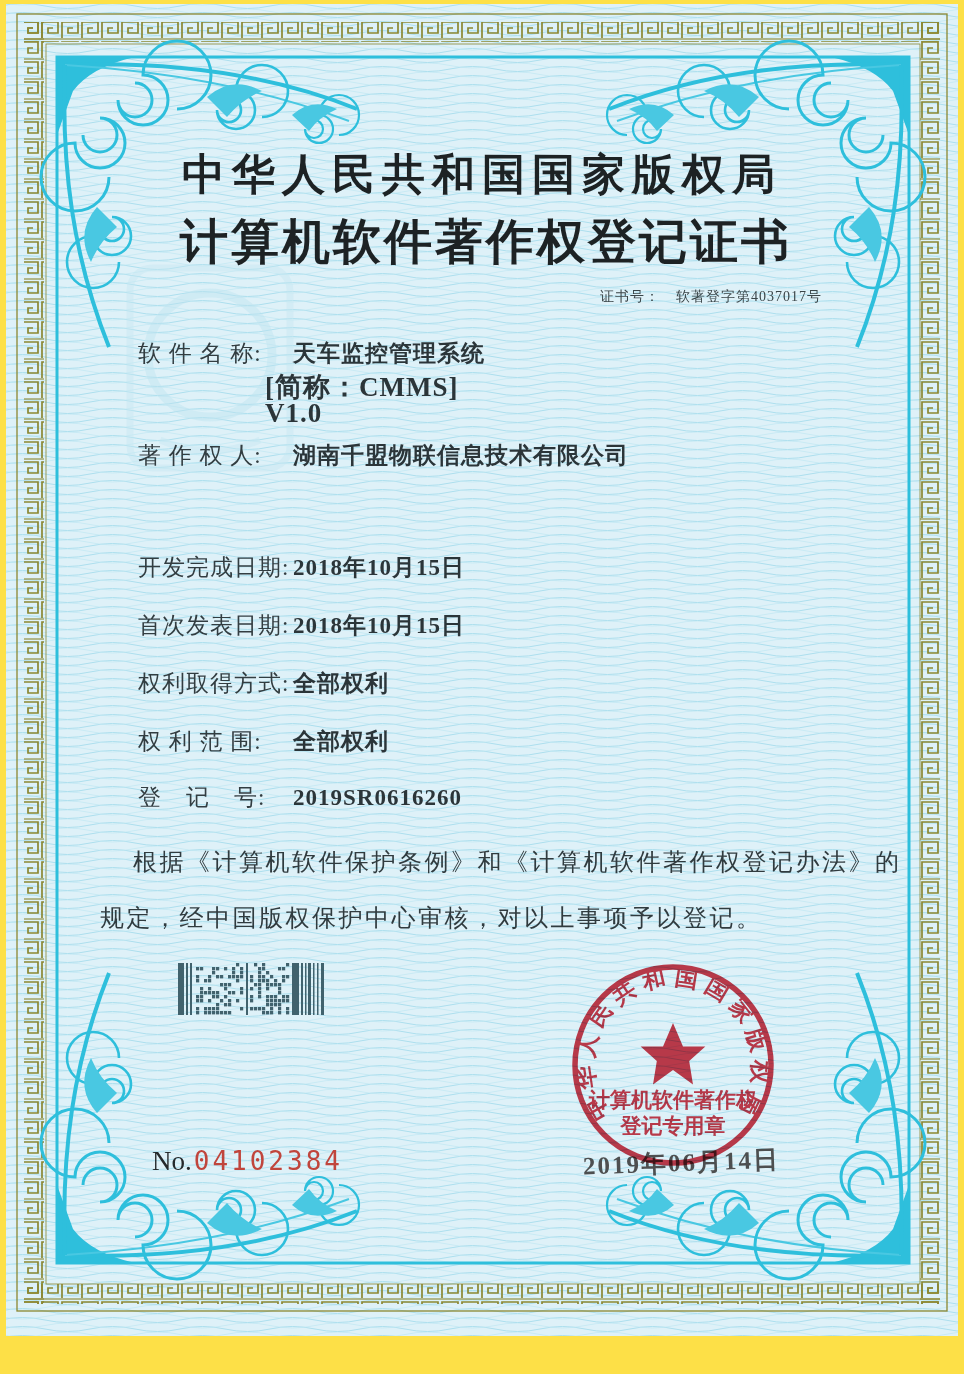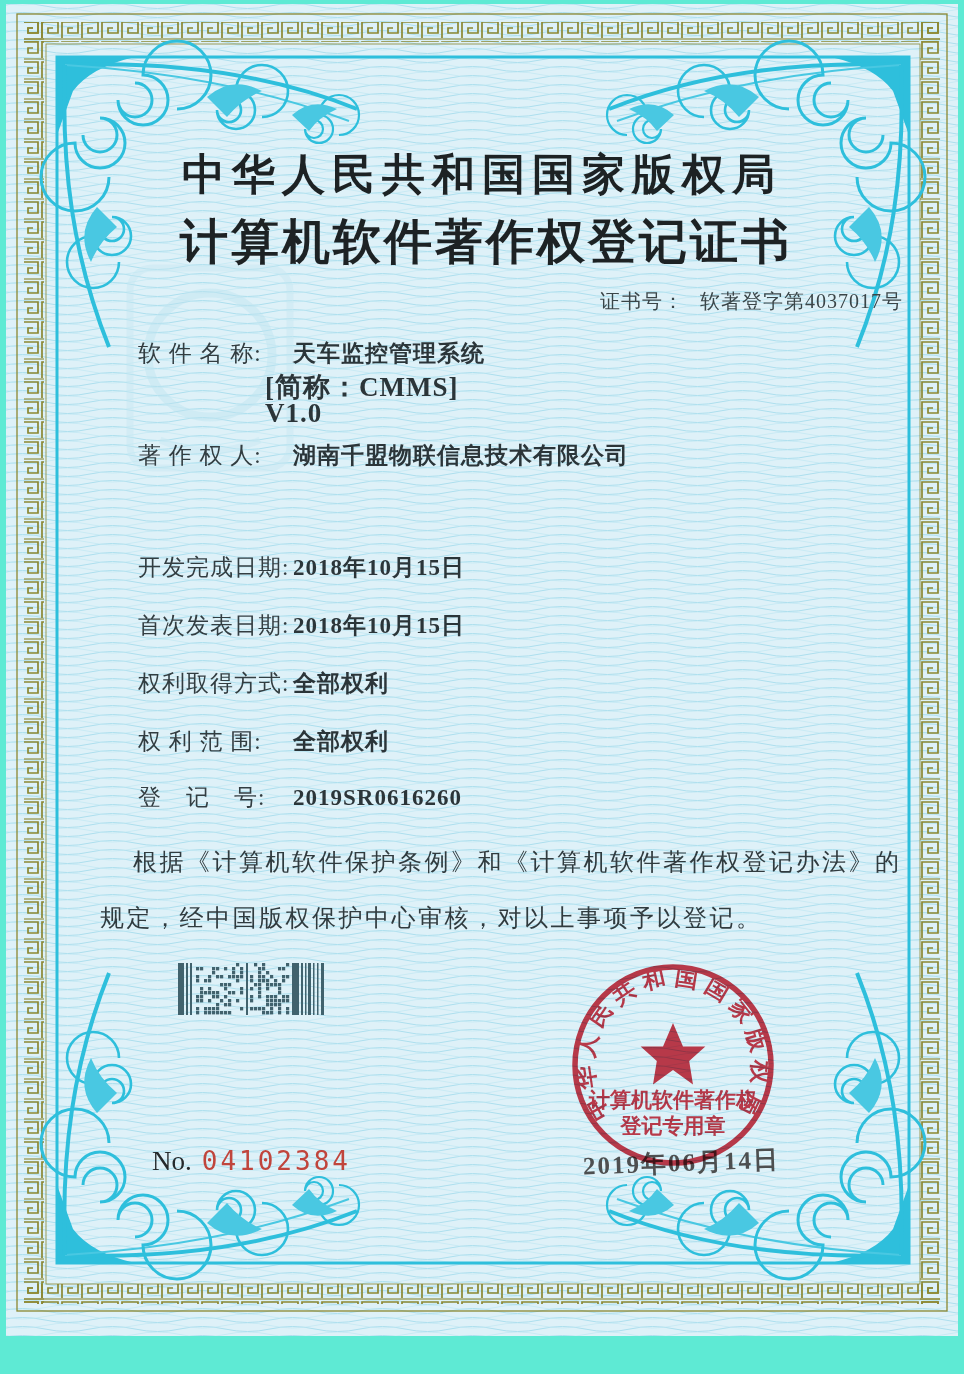--- a/index.html
+++ b/index.html
@@ -1,45 +1,45 @@
 <!DOCTYPE html>
 <html><head>
 <meta charset="utf-8">
 <style>
   html,body{margin:0;padding:0;background:#ffffff;}
-  .page{position:relative;width:964px;height:1374px;background:#5eead4;overflow:hidden;
+  .page{position:relative;width:964px;height:1374px;background:#fde047;overflow:hidden;
         font-family:"Liberation Serif","DejaVu Serif",serif;color:#2c3538;}
   .bg-svg{position:absolute;left:0;top:0;width:964px;height:1374px;}
   .content{position:absolute;left:0;top:0;width:964px;height:1374px;}
 
   .t1{position:absolute;left:0;right:0;top:146px;text-align:center;
       font-family:"Liberation Sans","DejaVu Sans",sans-serif;
       font-size:43px;font-weight:800;letter-spacing:7px;color:#1d2224;}
   .t2{position:absolute;left:8px;right:0;top:210px;text-align:center;
       font-family:Liberation Serif, serif;
       font-size:48px;font-weight:800;letter-spacing:3px;color:#1d2224;}
-  .certno{position:absolute;left:600px;top:288px;font-size:20px;color:#3a4548;letter-spacing:1px;}
+  .certno{position:absolute;left:600px;top:288px;font-size:14px;color:#3a4548;letter-spacing:1px;}
   .certno .v{margin-left:16px;}
 
   .row{position:absolute;left:110px;font-size:23px;color:#323d41;white-space:nowrap;margin-left:28px;}
   .row .lab{display:inline-block;min-width:155px;letter-spacing:1px;}
   .row .val{font-weight:bold;letter-spacing:1px;color:#2b3539;}
   .sub{position:absolute;left:265px;font-size:27px;font-weight:bold;color:#2b3539;letter-spacing:1px;}
 
   .stline{position:absolute;font-size:24px;color:#303b3f;letter-spacing:2.5px;white-space:nowrap;}
 
   .barcode{position:absolute;left:178px;top:963px;width:146px;height:52px;}
 
   .stamp-date{position:absolute;left:583px;top:1146px;font-size:25px;font-weight:bold;
       color:#4d4f50;letter-spacing:2px;transform:rotate(-2deg);}
   .stamp{position:absolute;left:563px;top:953px;width:224px;height:224px;
       mix-blend-mode:multiply;opacity:.92;}
   .serial{position:absolute;left:152px;top:1146px;font-size:27px;color:#24292b;white-space:nowrap;}
   .serial .num{font-family:"DejaVu Sans Mono","Liberation Mono",monospace;
-      font-size:26px;color:#c0453c;letter-spacing:3px;margin-left:10px;font-weight:500;}
+      font-size:26px;color:#c0453c;letter-spacing:3px;margin-left:2px;font-weight:500;}
 </style>
 </head>
 <body>
 
 <div class="page">
 
   <svg class="bg-svg" viewBox="0 0 964 1374" xmlns="http://www.w3.org/2000/svg">
     <defs>
       <pattern id="waves" width="90" height="9" patternUnits="userSpaceOnUse">
         <path d="M0,6 Q22.5,1 45,6 T90,6" fill="none" stroke="#a6dcec" stroke-width="0.9"></path>

